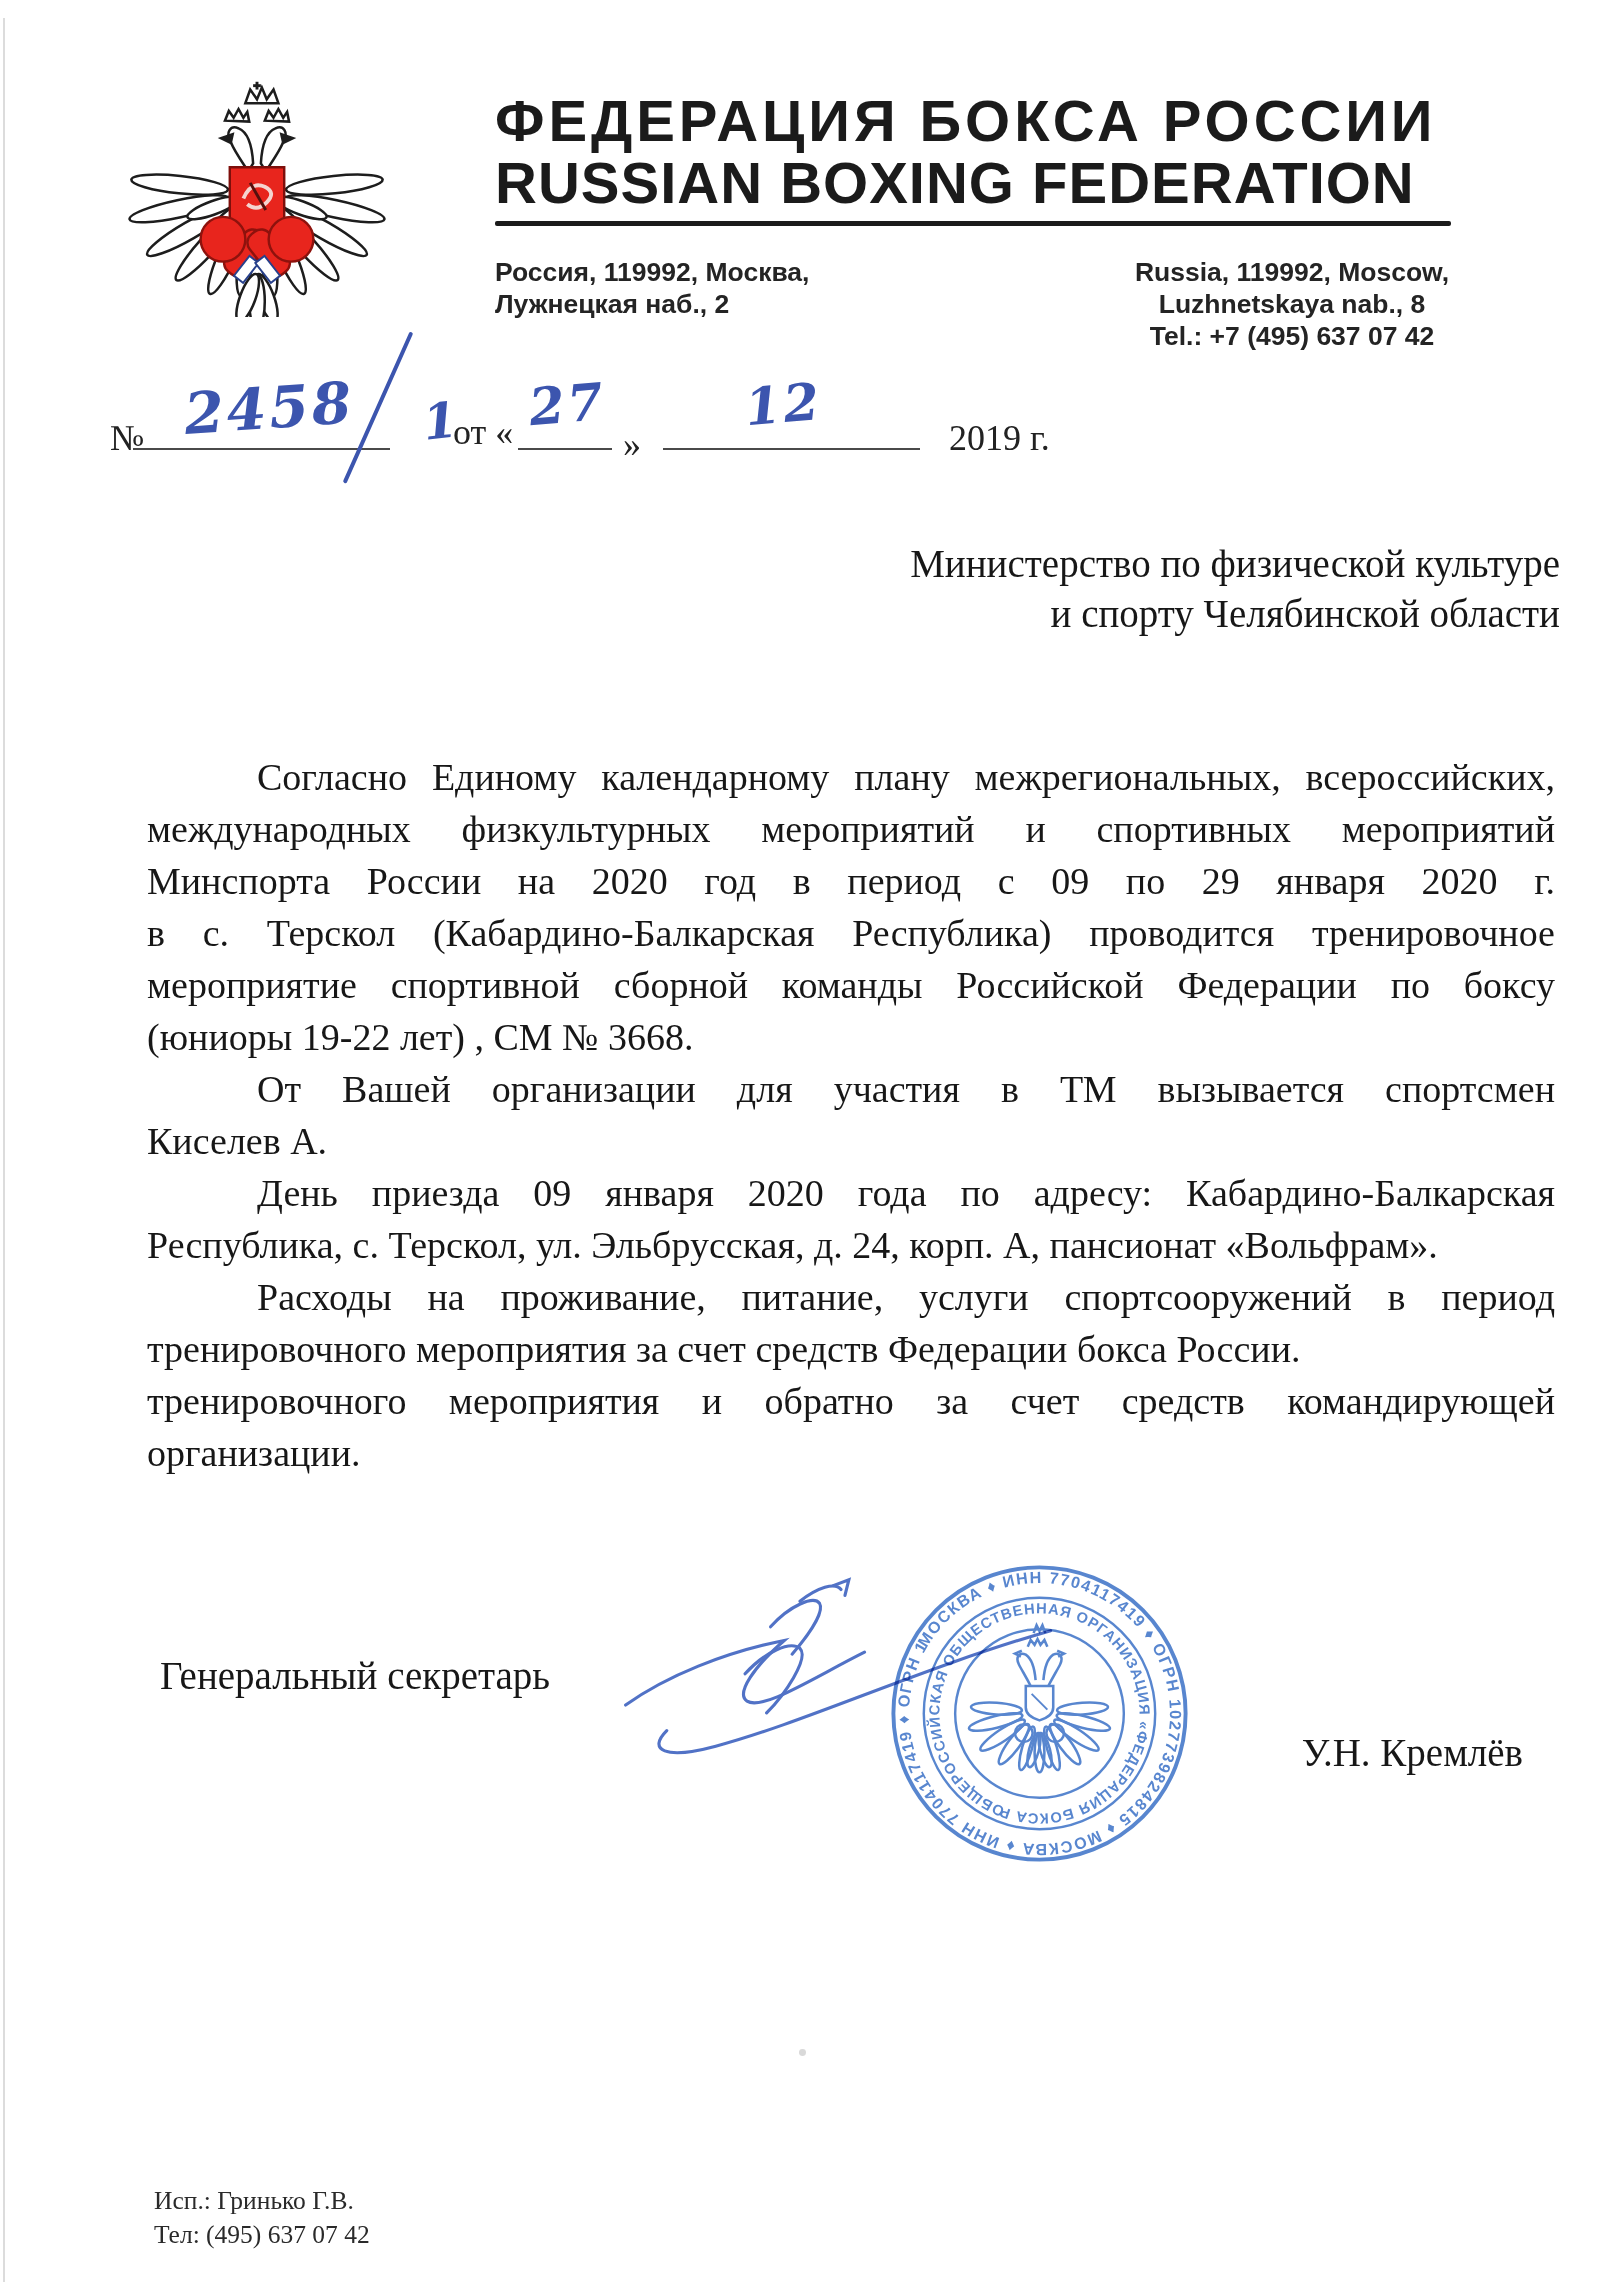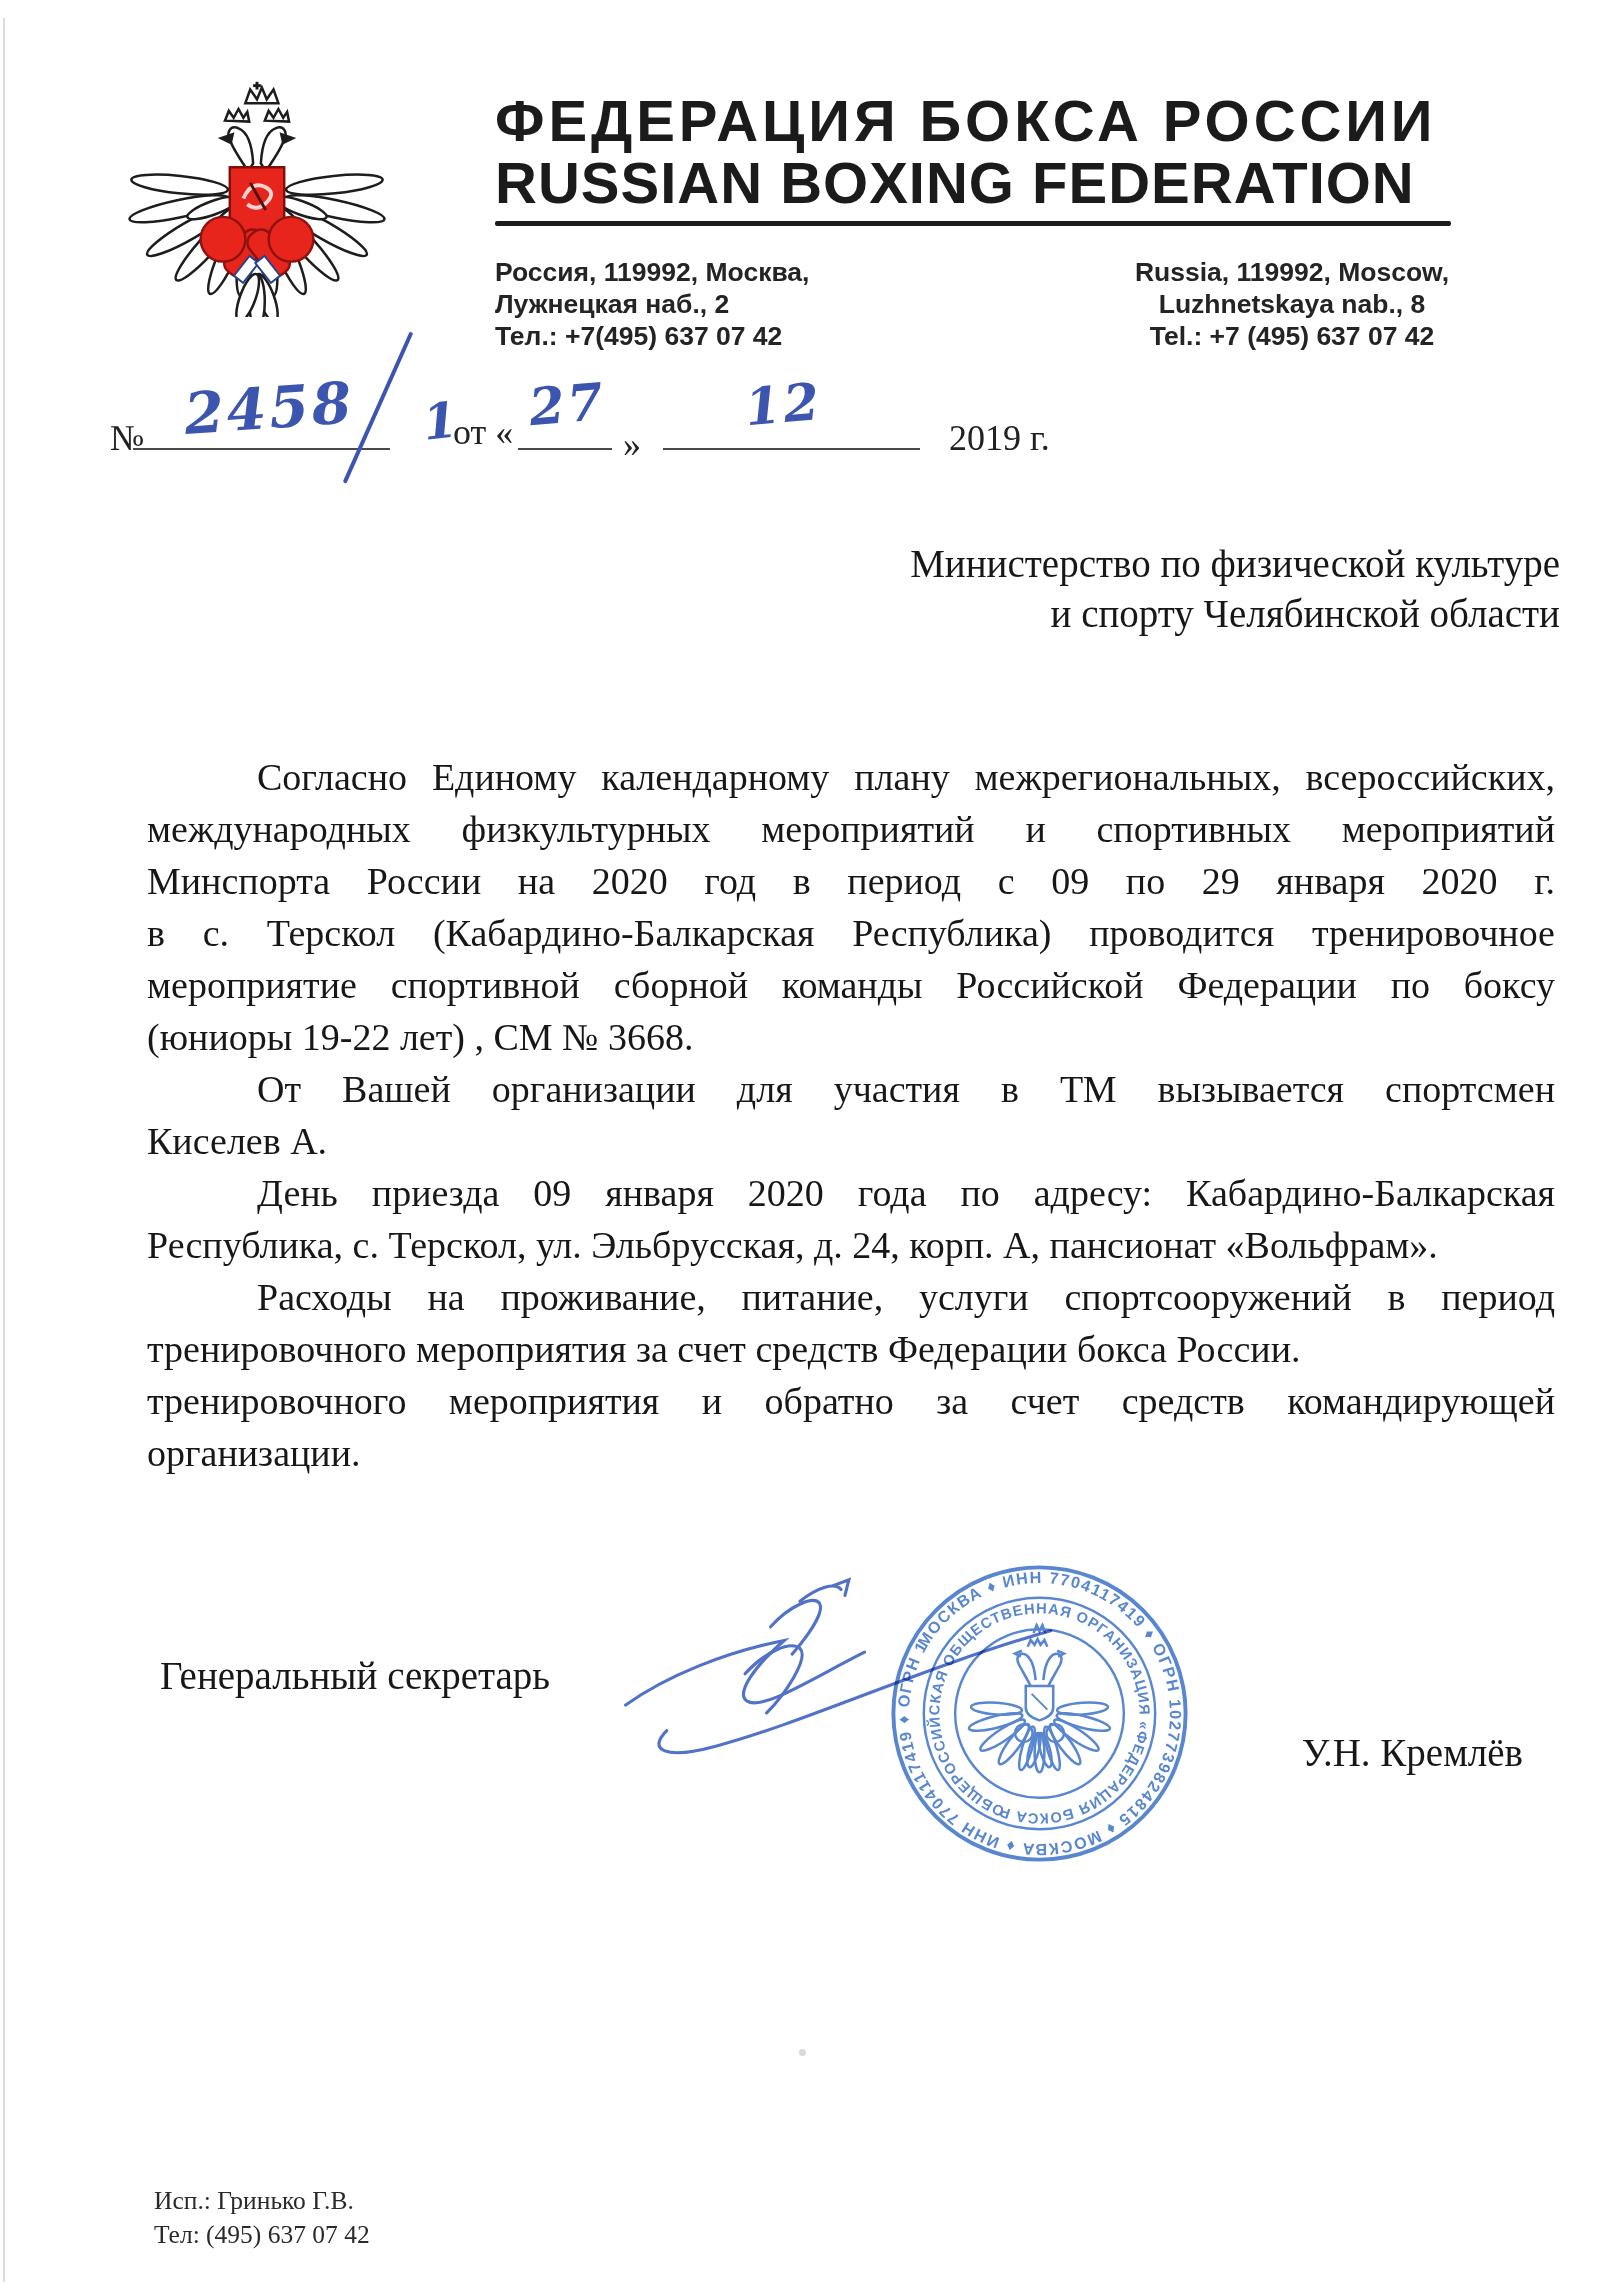--- a/index.html
+++ b/index.html
@@ -121,21 +121,20 @@
   </svg>
 
   <div class="head-right">
     <div class="title-ru">ФЕДЕРАЦИЯ БОКСА РОССИИ</div>
     <div class="title-en">RUSSIAN BOXING FEDERATION</div>
     <div class="head-rule"></div>
     <div class="addr-row">
       <div class="addr-col">
         <div>Россия, 119992, Москва,</div>
         <div>Лужнецкая наб., 2</div>
-        <div>Тел.: +7(495) 637 07 42</div>
       </div>
       <div class="addr-col en">
         <div>Russia, 119992, Moscow,</div>
         <div>Luzhnetskaya nab., 8</div>
         <div>Tel.: +7 (495) 637 07 42</div>
       </div>
     </div>
   </div>
 
   <div class="ref">

